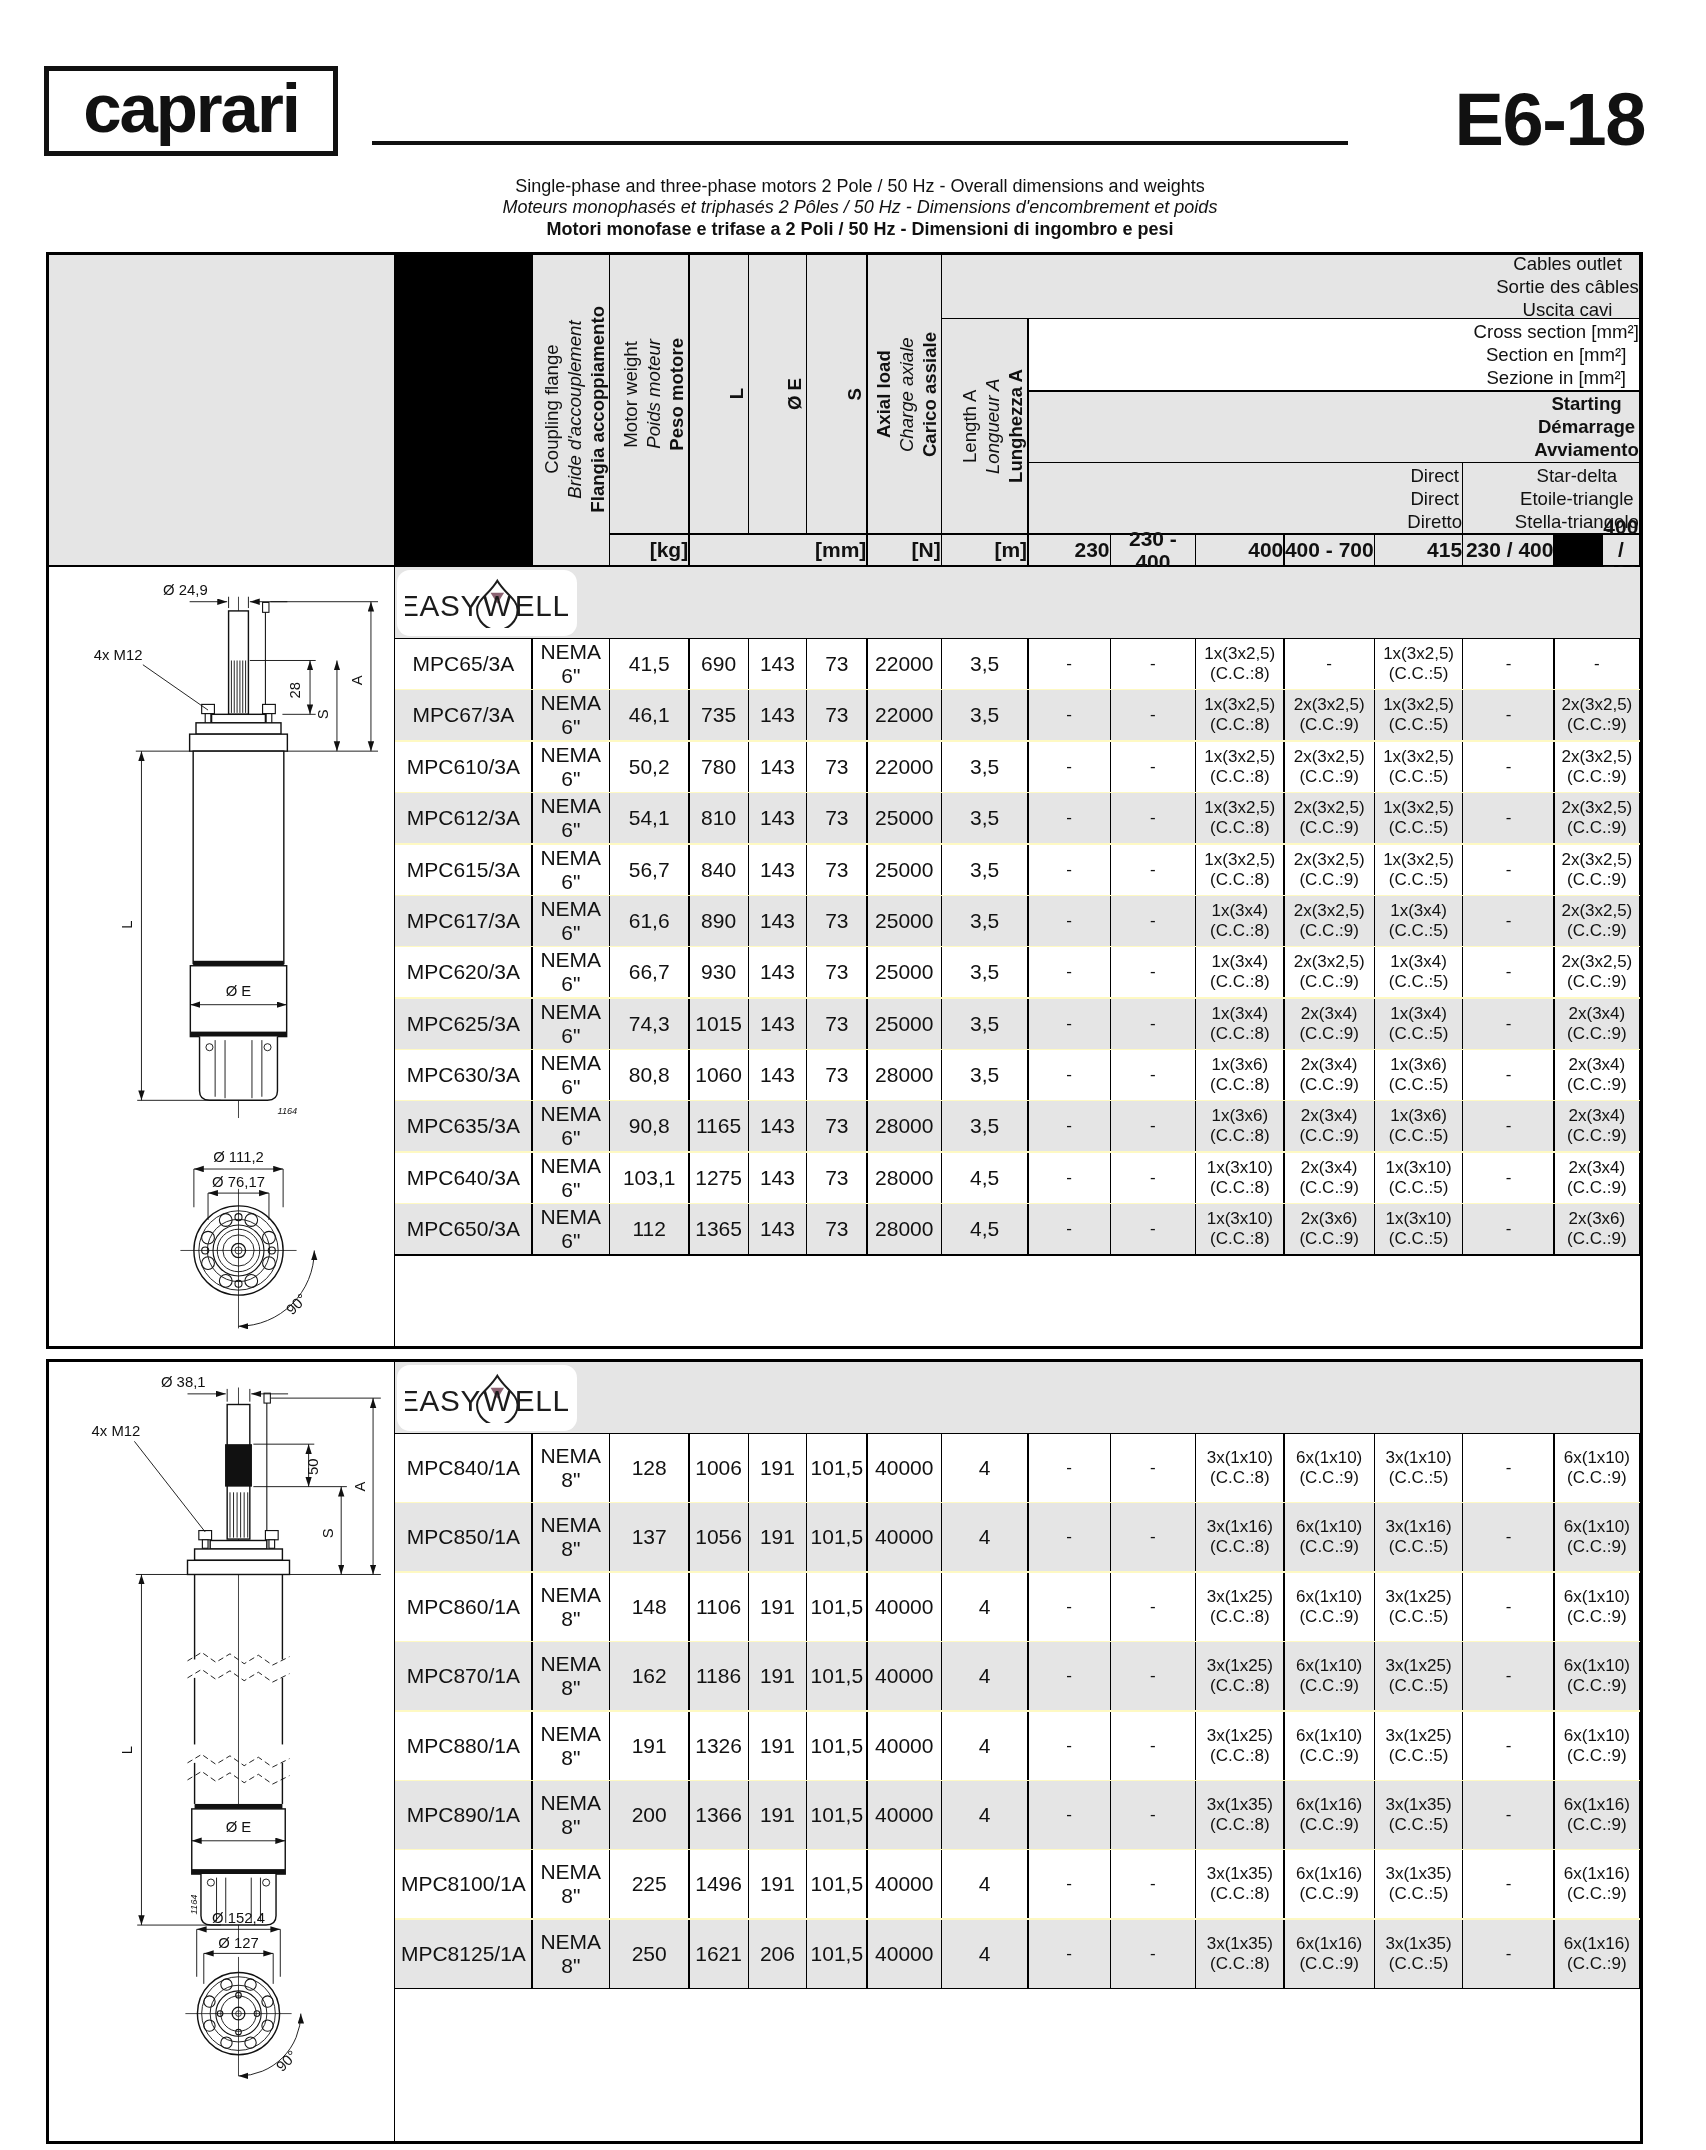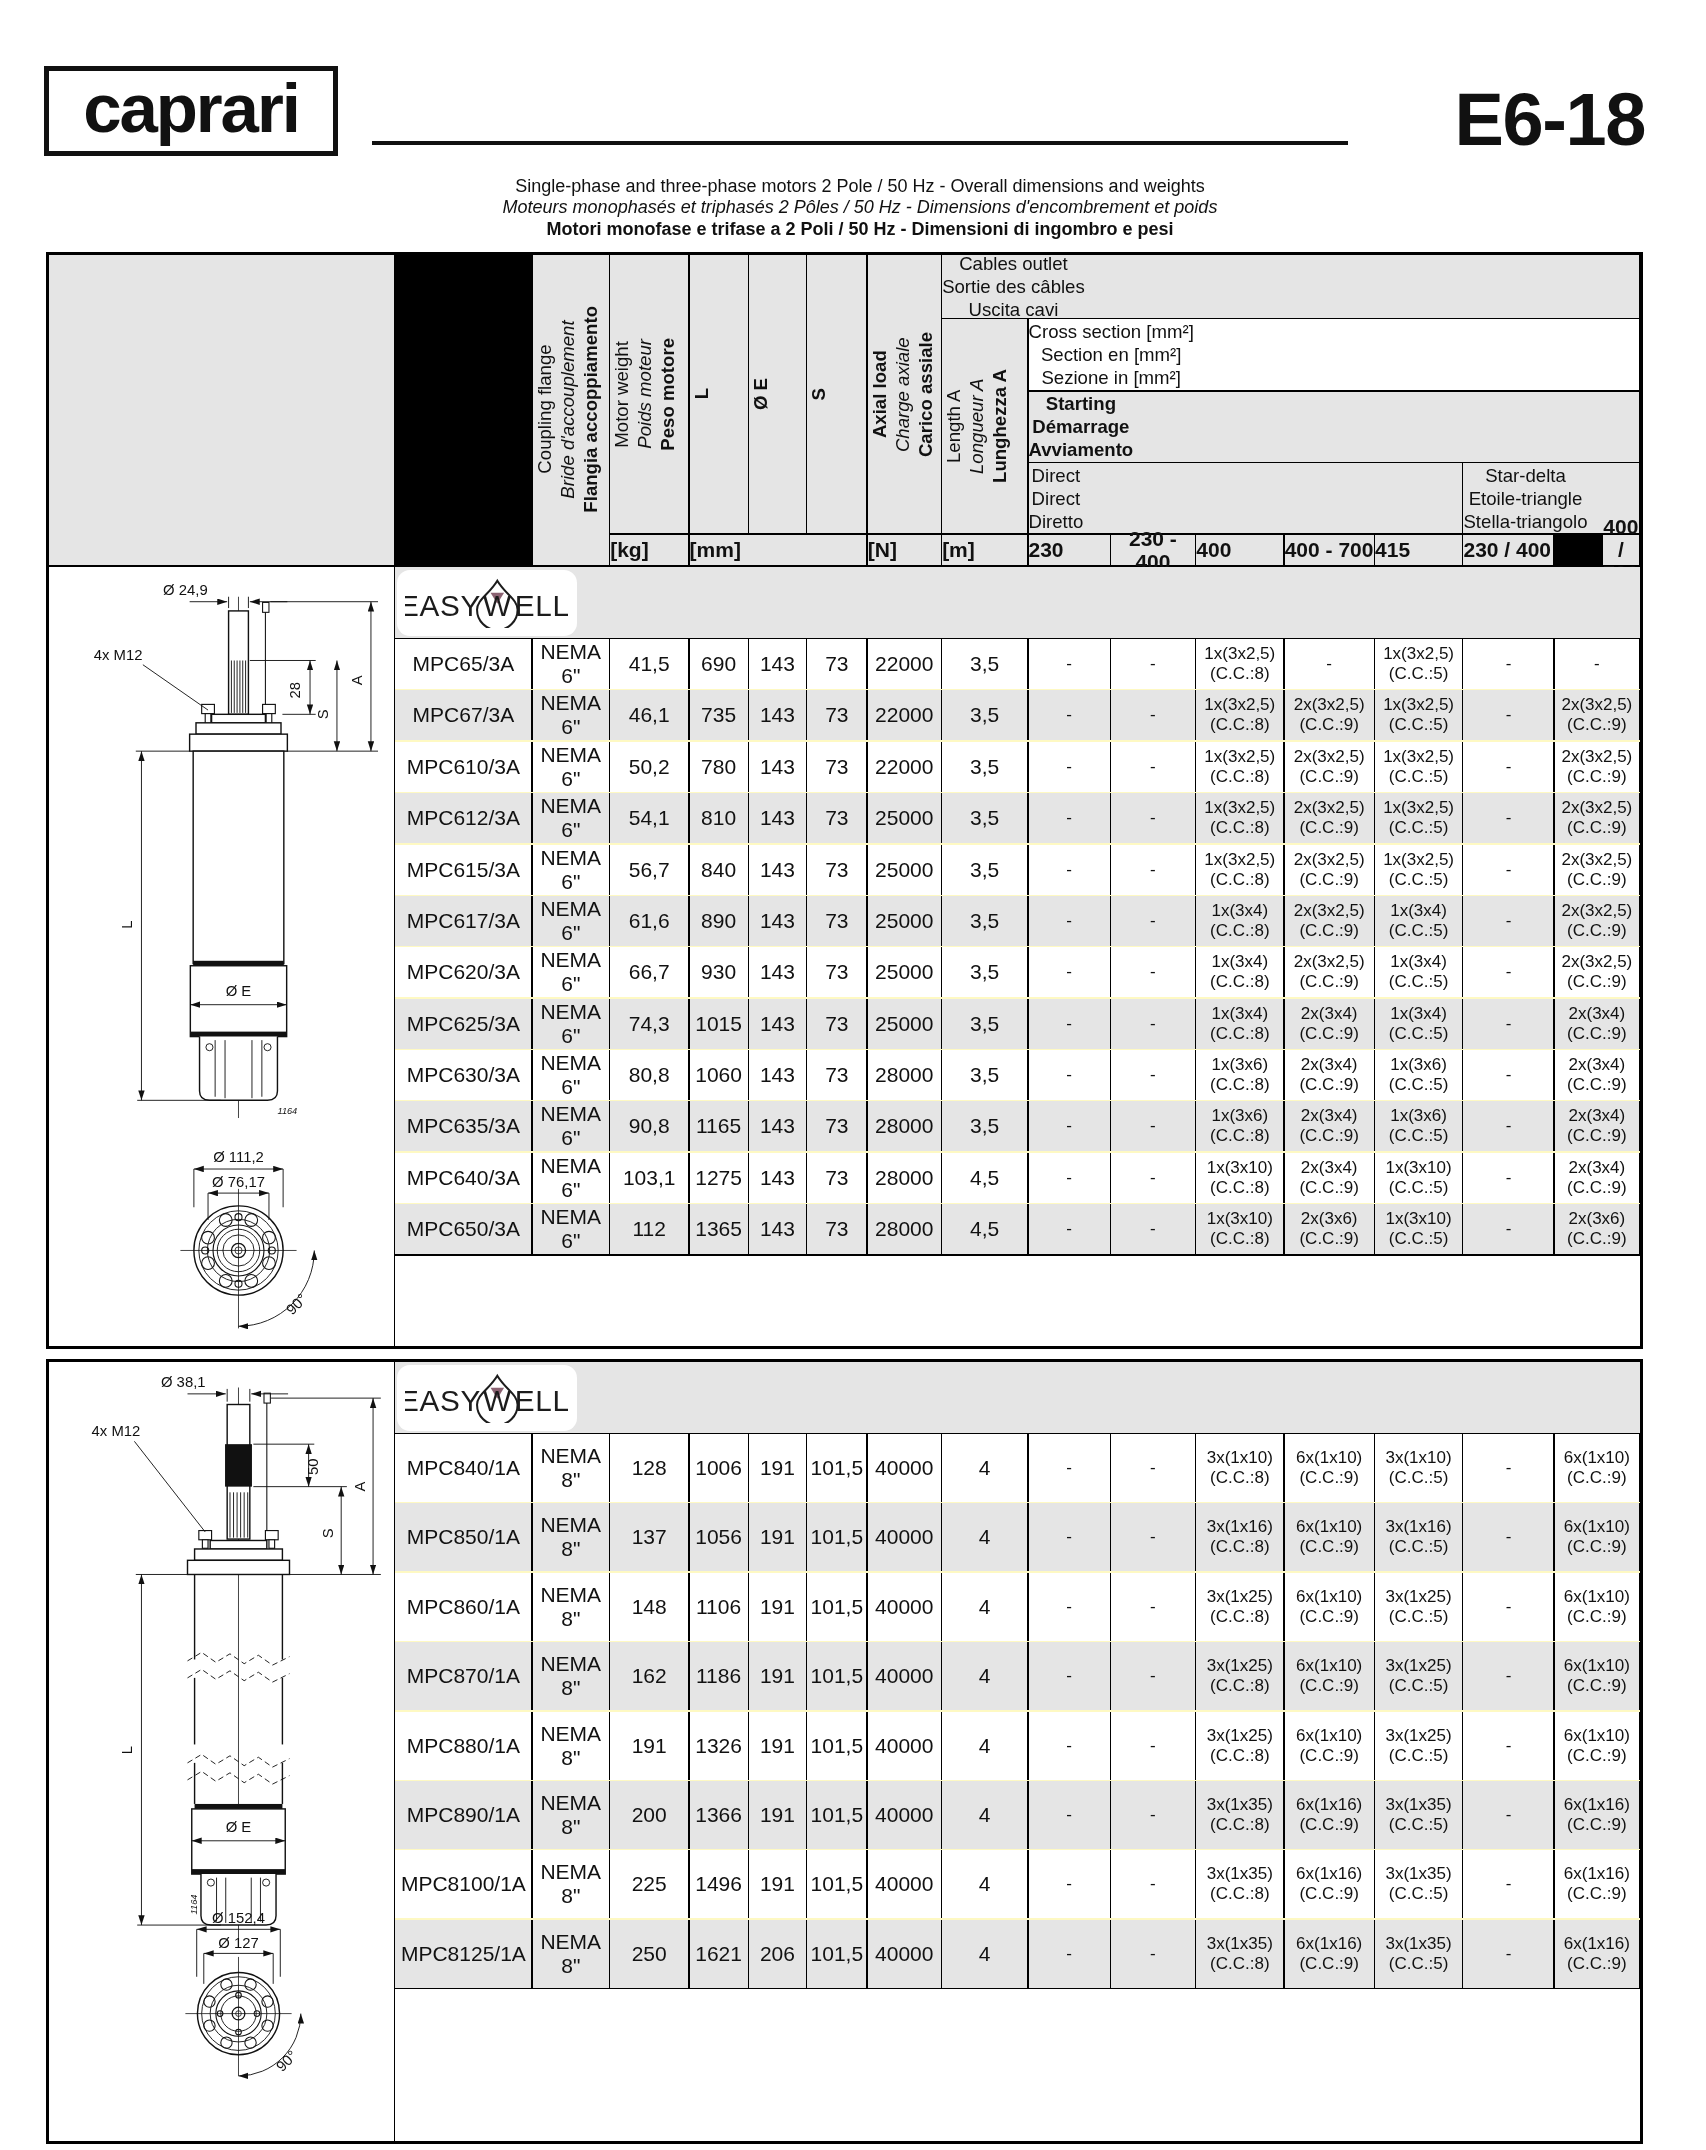--- a/index.html
+++ b/index.html
@@ -17,21 +17,21 @@
   .titles .t-it{font-weight:bold;}
 
   
   .sheet{position:absolute;left:46px;top:252px;width:1597px;}
   :root{--cols:136px 76px 78px 58px 57px 59px 73px 85px 81px 84px 87px 89px 87px 90px 84px;}
 
   .hdr-wrap{display:flex;gap:1.4px;background:#000;border:3.6px solid #000;border-bottom:2.9px solid #000;}
   .hdr-corner{width:345px;flex:0 0 345px;background:#e5e5e5;}
   .hdr-grid{flex:1;display:grid;grid-template-columns:var(--cols);
     grid-template-rows:63px 71px 70px 70px 30px;gap:1.4px;background:#000;}
-  .hc{background:#e5e5e5;display:flex;align-items:center;justify-content:flex-start;
+  .hc{background:#e5e5e5;display:flex;align-items:center;justify-content:flex-end;
     text-align:center;font-size:18.6px;line-height:23px;}
   .hc.white{background:#fff;}
   .h3 > div:nth-child(2), .vt > div:nth-child(2){font-style:italic;}
   .h3 > div:nth-child(3), .vt > div:nth-child(3){font-weight:bold;}
   .vt{writing-mode:vertical-rl;transform:rotate(180deg);white-space:nowrap;}
   .u{font-weight:bold;font-size:21px;}
 
   .h-motor{grid-area:1/1/6/2;}
   .h-coupling{grid-area:1/2/6/3;}
   .h-weight{grid-area:1/3/5/4;}

